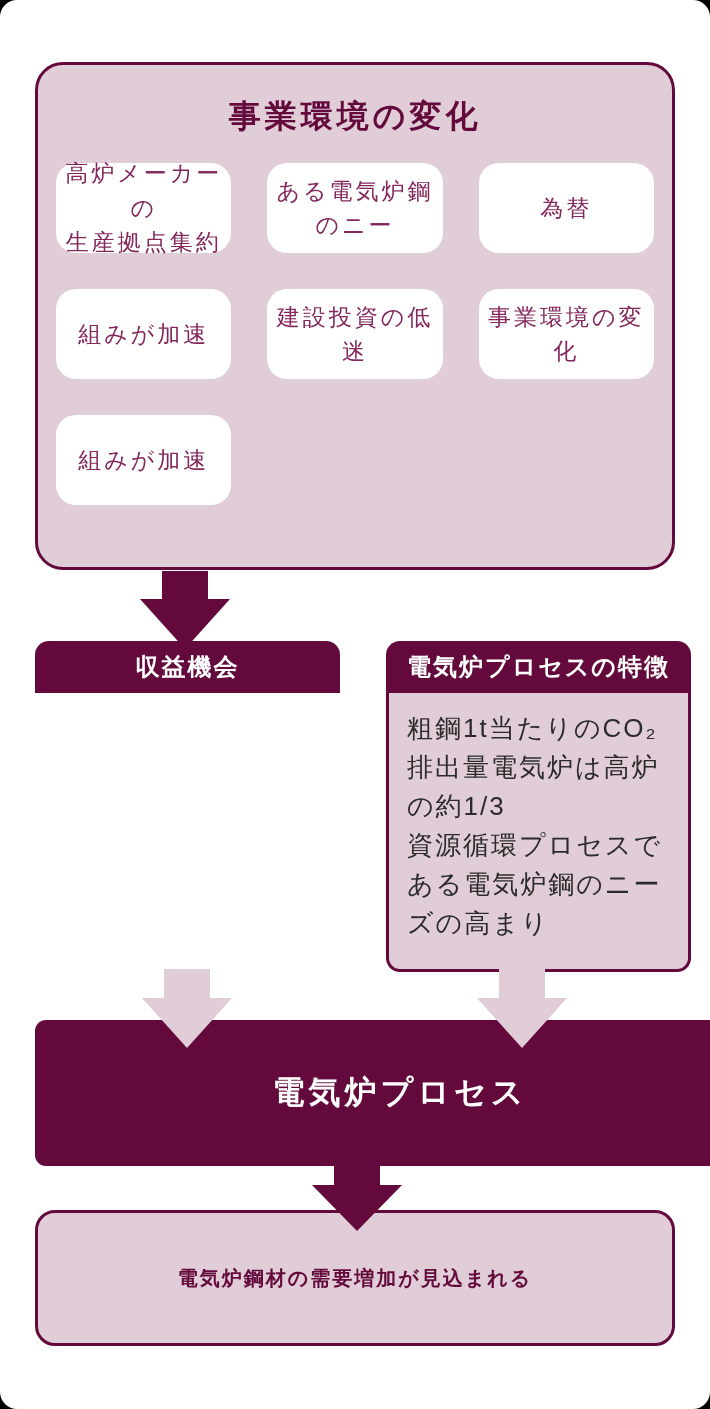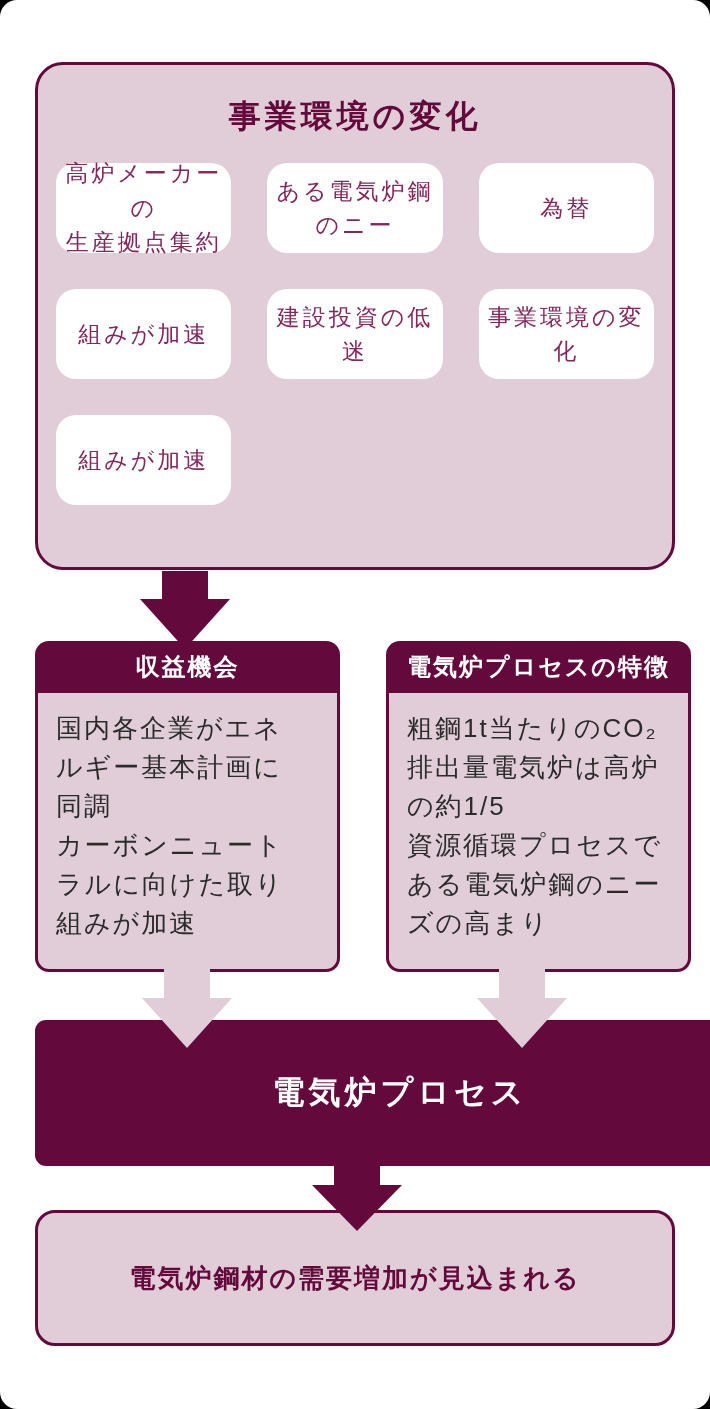--- a/index.html
+++ b/index.html
@@ -104,21 +104,21 @@
   .conclusion-box{
     position:absolute;left:35px;top:1210px;width:640px;height:136px;
     box-sizing:border-box;
     background:#E0CDD7;
     border:3px solid #63093B;
     border-radius:20px;
     display:flex;align-items:center;justify-content:center;
     z-index:1;
   }
   .conclusion-box span{
-    color:#63093B;font-weight:bold;font-size:26px;letter-spacing:2px;
+    color:#63093B;font-weight:bold;font-size:20px;letter-spacing:2px;
   }
 </style>
 </head>
 <body>
 
 <div class="page">
 
   <div class="env-panel">
     <h1 class="env-title">事業環境の変化</h1>
     <div class="env-grid">
@@ -147,33 +147,27 @@
     </div>
   </div>
 
   <div class="arrow dark" id="arrow-top">
     <div class="stem"></div>
     <div class="head"></div>
   </div>
 
   <div class="card" id="card-left">
     <div class="card-header">収益機会</div>
-    <div class="card-body">国内各企業がエネ
-ルギー基本計画に
-同調
-カーボンニュート
-ラルに向けた取り
-組みが加速</div>
   </div>
 
   <div class="card" id="card-right">
     <div class="card-header">電気炉プロセスの特徴</div>
     <div class="card-body">粗鋼1t当たりのCO₂
 排出量電気炉は高炉
-の約1/5
+の約1/3
 資源循環プロセスで
 ある電気炉鋼のニー
 ズの高まり</div>
   </div>
 
   <div class="arrow light" id="arrow-left">
     <div class="stem"></div>
     <div class="head"></div>
   </div>
 

